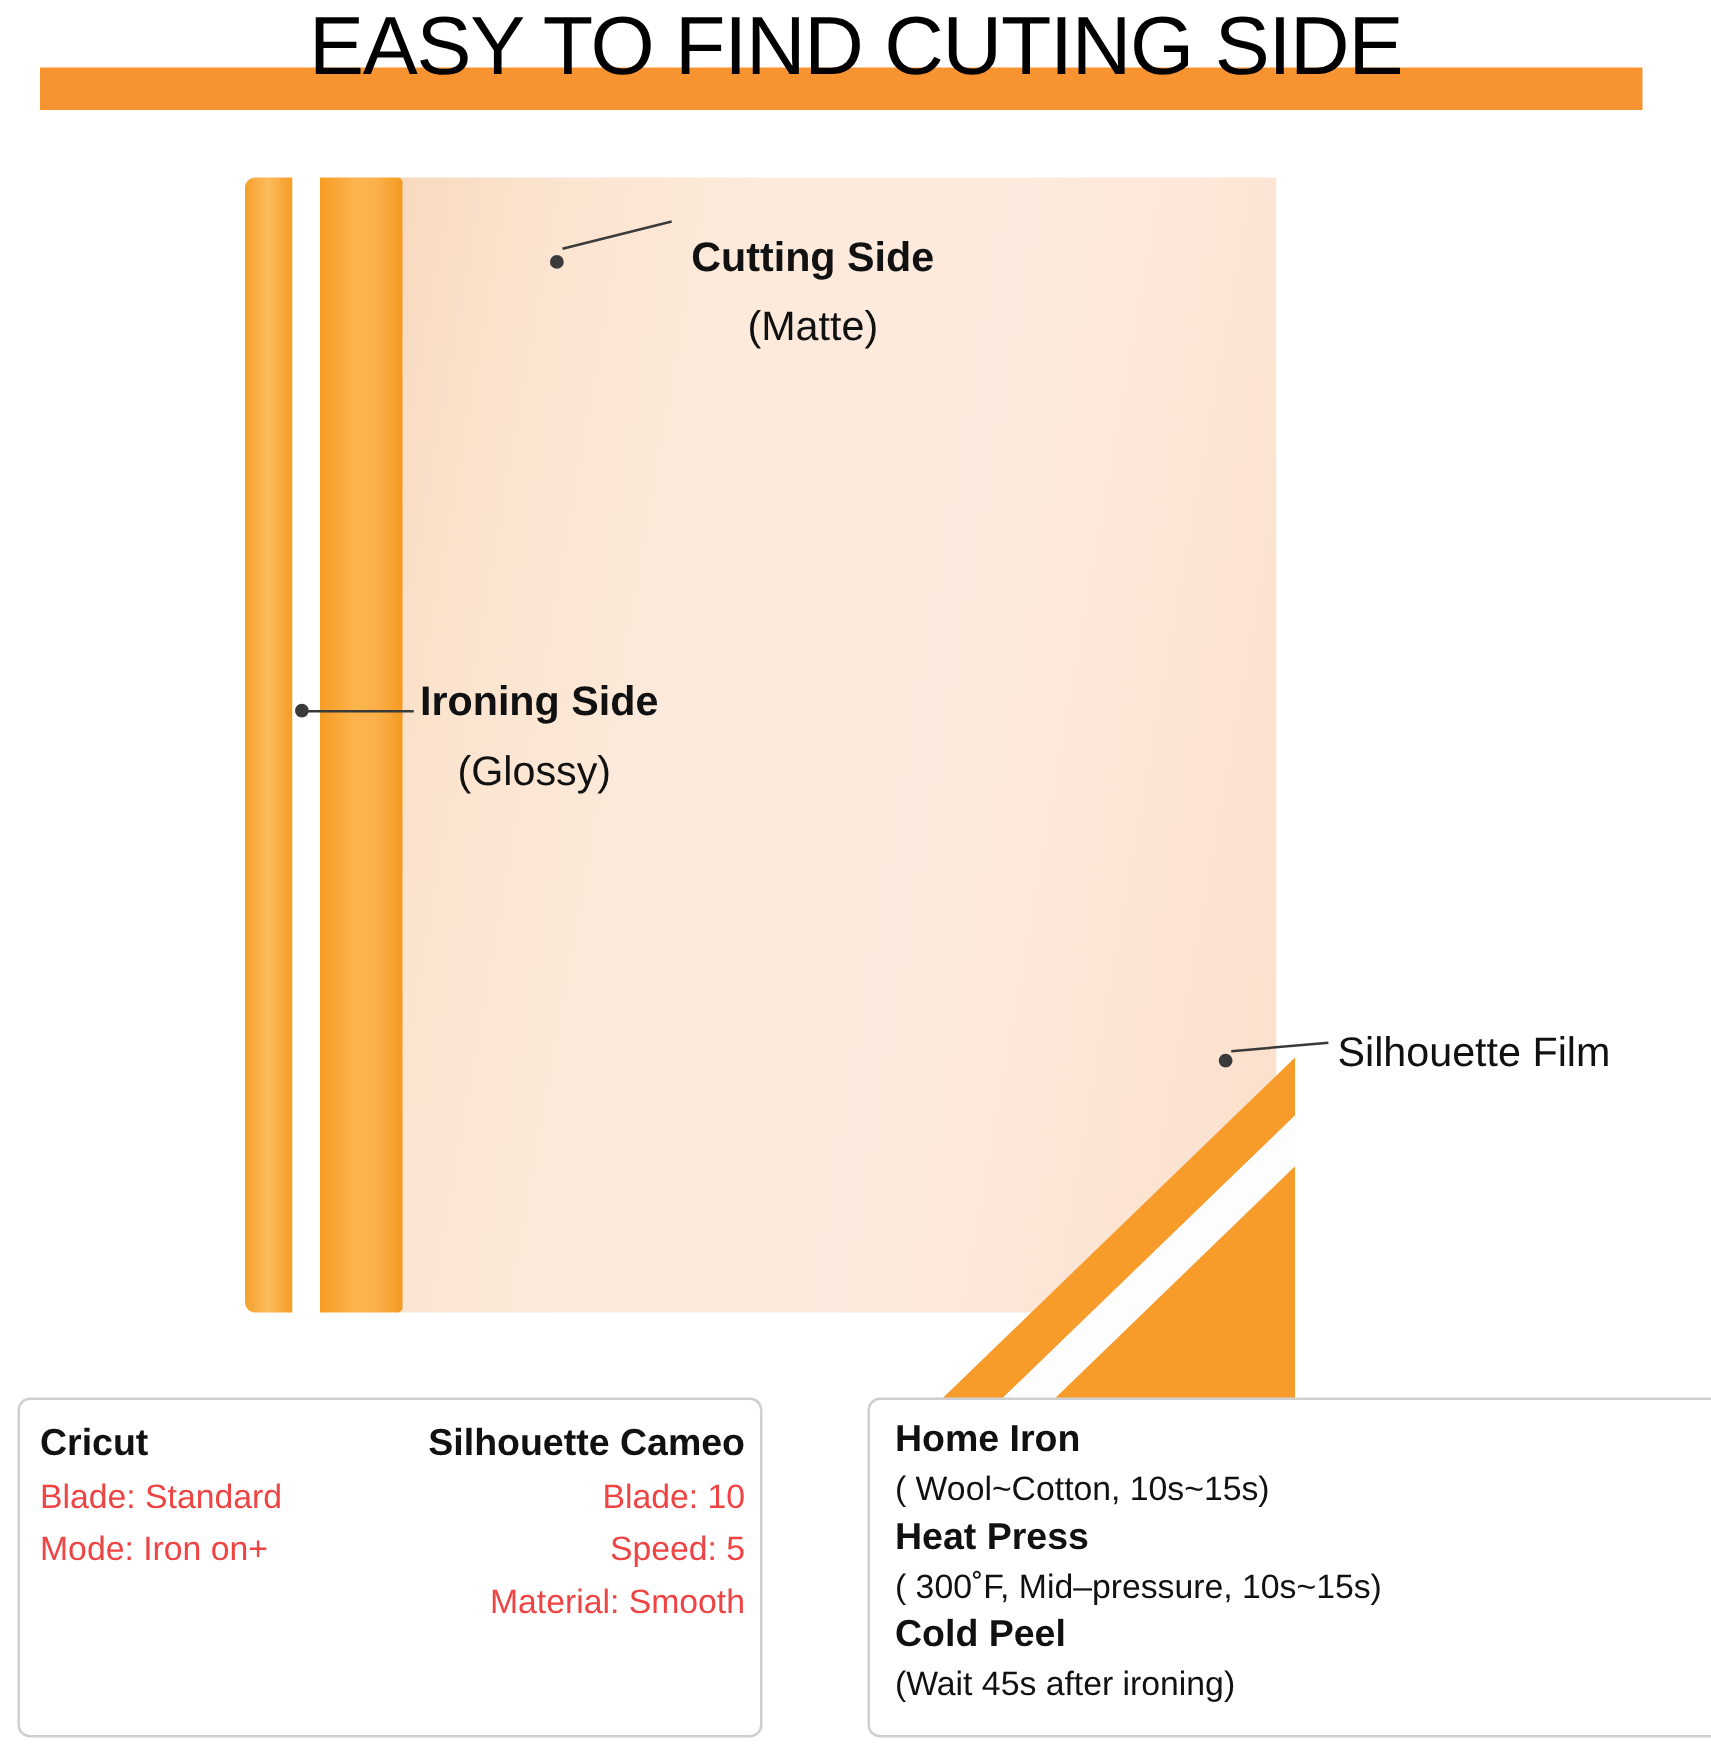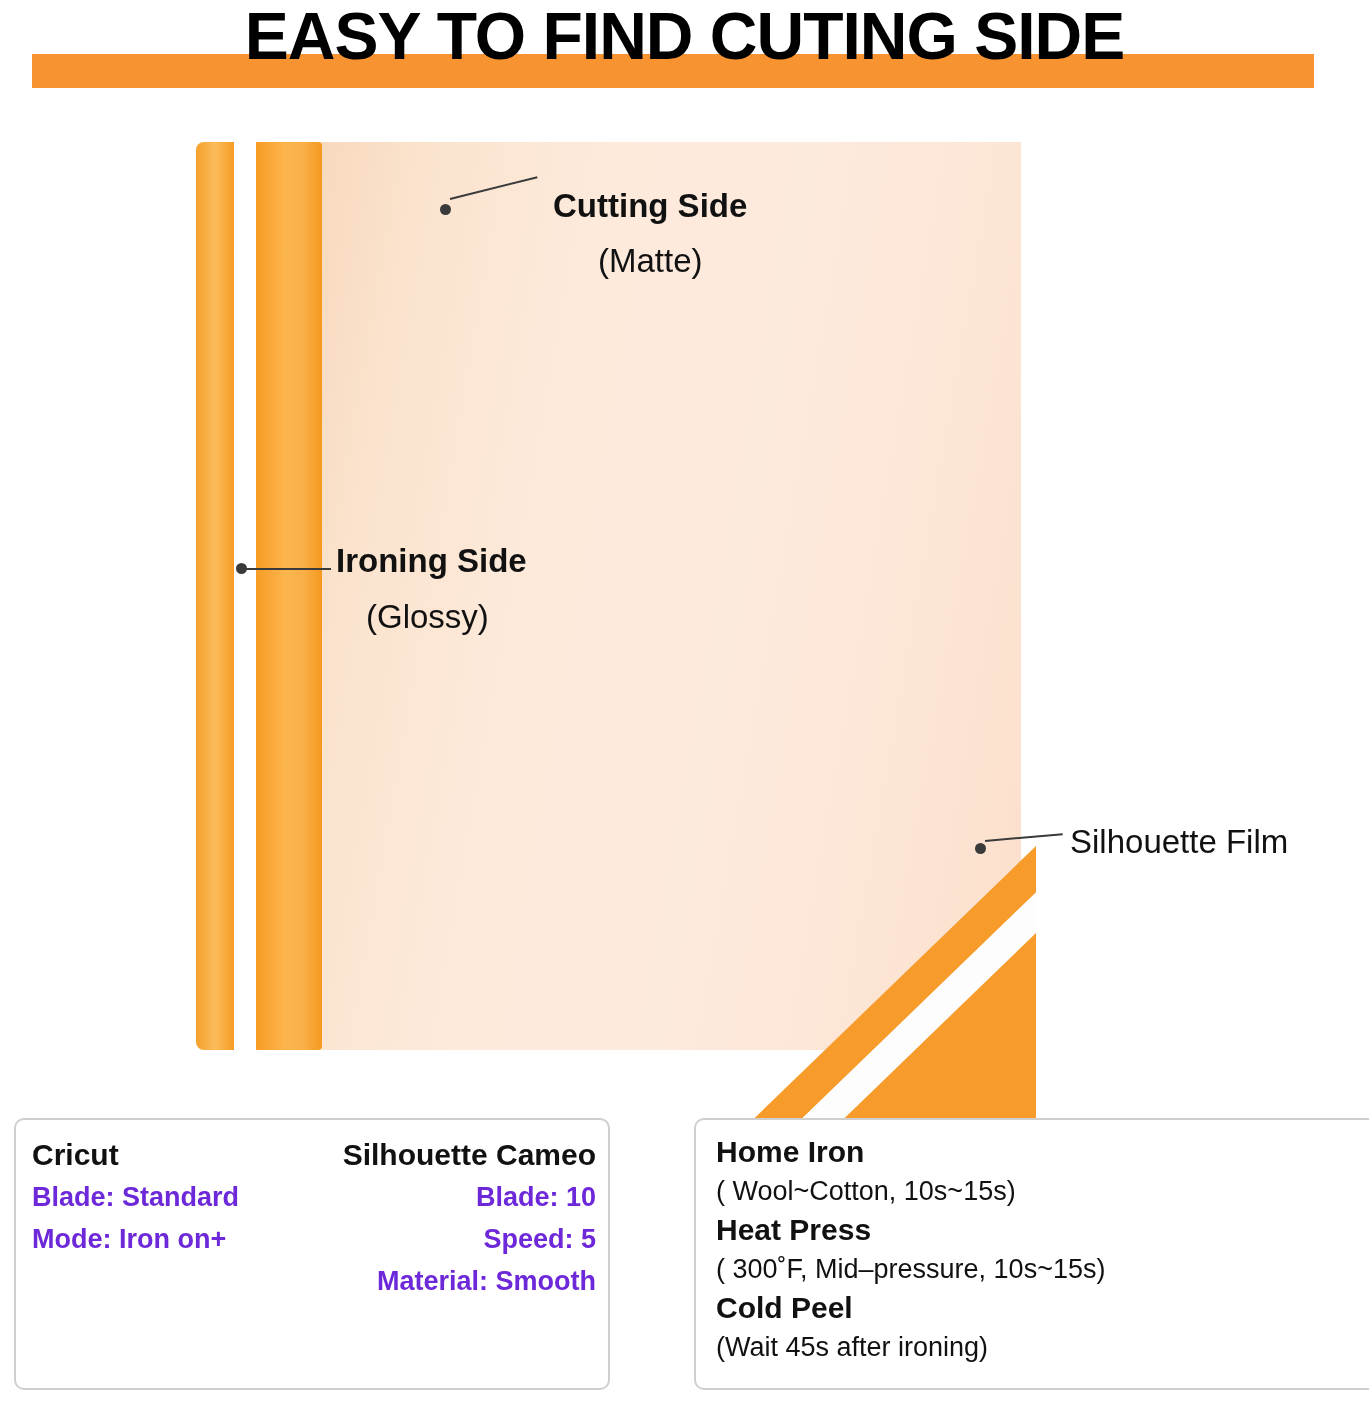--- a/index.html
+++ b/index.html
@@ -33,21 +33,21 @@
     background: #f79431;
   }
   .header-title {
     position: absolute;
     left: 0;
     top: 0;
     width: 1369px;
     text-align: center;
     font-size: 66px;
     line-height: 72px;
-    font-weight: bold;
+    font-weight: normal;
     letter-spacing: -1px;
     color: #000000;
     white-space: nowrap;
   }
 
   
   .illustration {
     position: absolute;
     left: 0;
     top: 110px;
@@ -178,23 +178,22 @@
   .spec-head {
     font-size: 30px;
     line-height: 42px;
     font-weight: bold;
     color: #111111;
     white-space: nowrap;
   }
   .spec-line {
     font-size: 27px;
     line-height: 42px;
-    color: #6d28d9;
-    white-space: nowrap;
-    font-weight: bold;
+    color: #ef4444;
+    white-space: nowrap;
   }
   .heat-inner {
     position: absolute;
     left: 20px;
     top: 12px;
     right: 12px;
   }
   .heat-head {
     font-size: 30px;
     line-height: 40px;

